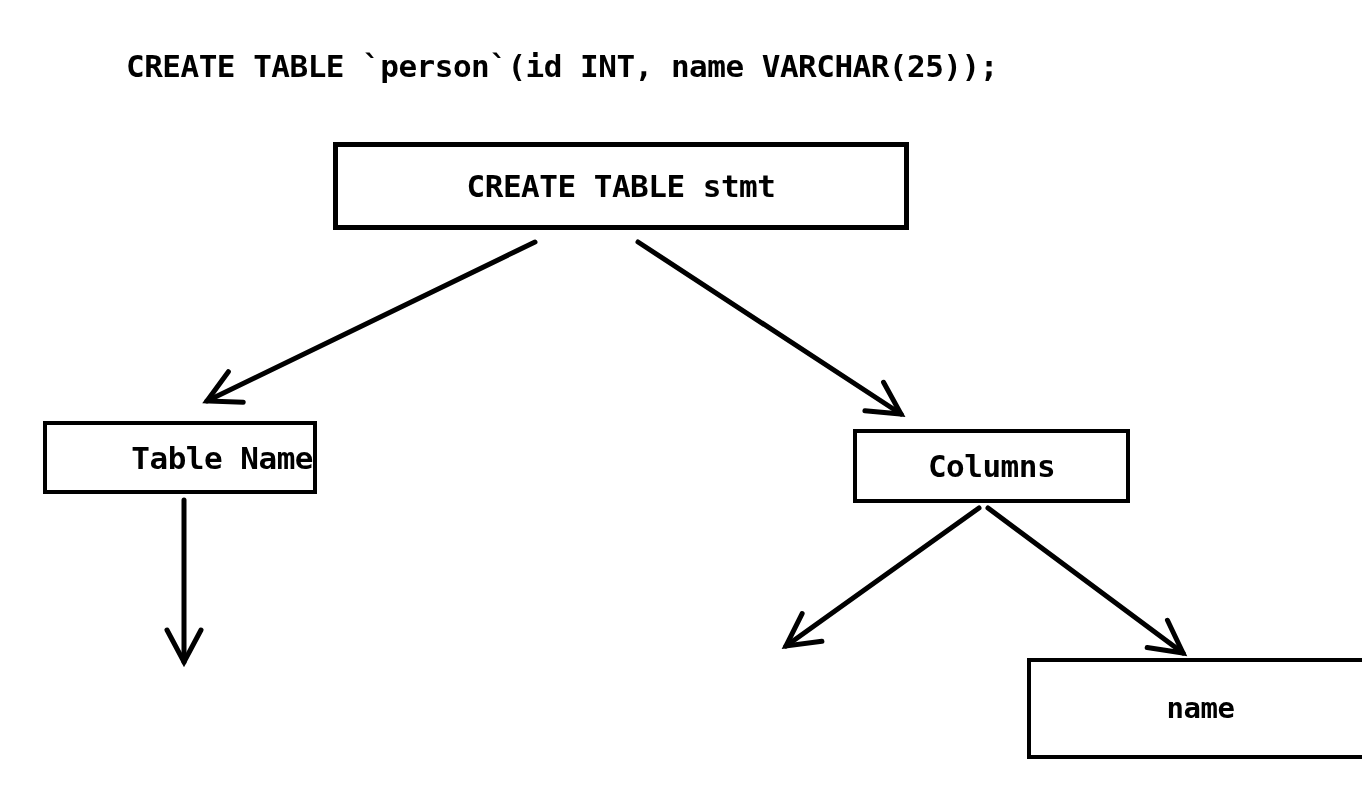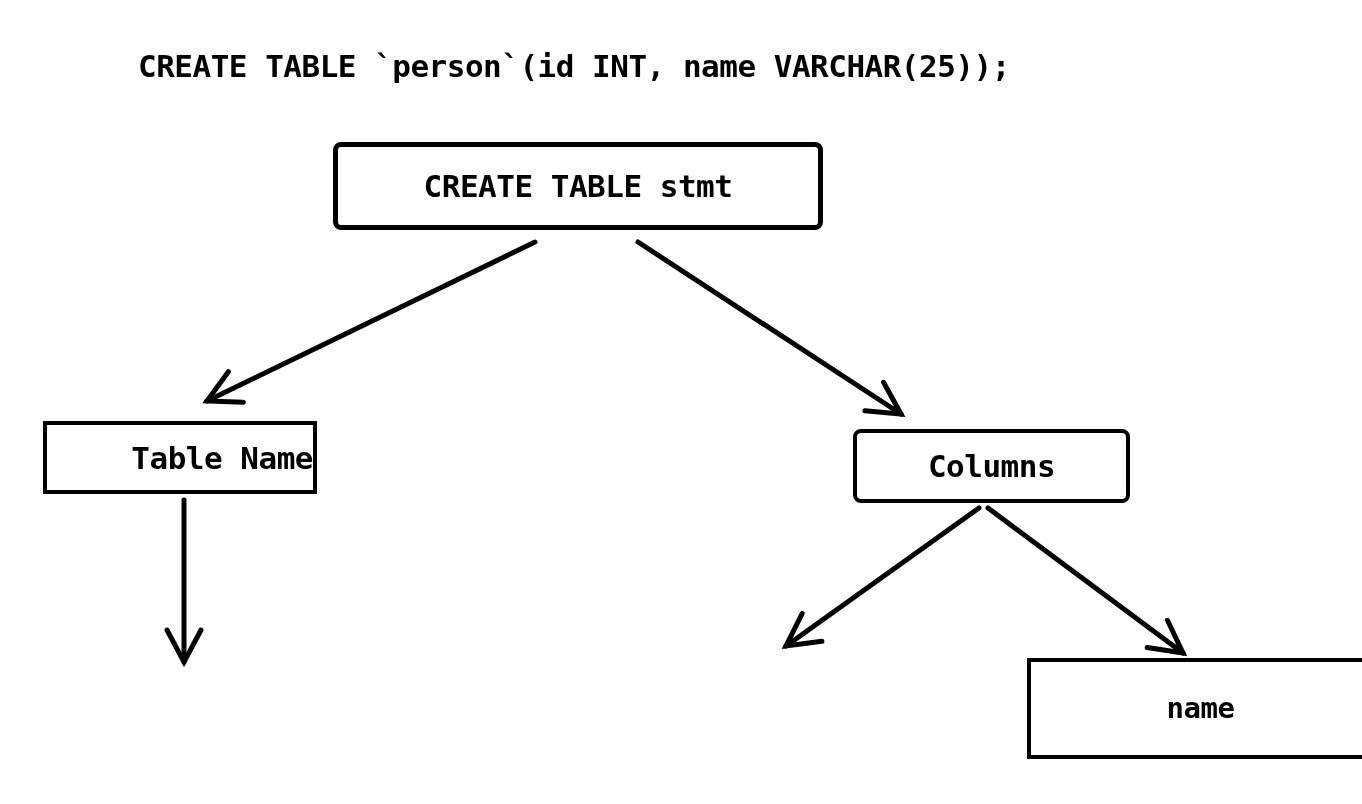--- a/index.html
+++ b/index.html
@@ -18,21 +18,20 @@
   }
   .sql-line {
     position: absolute;
     left: 126px;
     top: 48px;
     font-size: 31px;
     font-weight: bold;
     letter-spacing: -0.5px;
     white-space: pre;
     color: #000000;
-    margin-left: 12px;
   }
   .edges {
     position: absolute;
     left: 0;
     top: 0;
     width: 1362px;
     height: 804px;
     pointer-events: none;
   }
   .edges line {
@@ -56,23 +55,23 @@
     font-size: 31px;
     letter-spacing: -0.5px;
     white-space: pre;
   }
   .node .label2 {
     font-size: 29px;
     letter-spacing: -0.5px;
     line-height: 1.28;
     white-space: pre;
   }
-  .node-root        { left: 333px; top: 142px; width: 490px; height: 88px;  border-width: 5px; border-radius: 8px; }
+  .node-root        { left: 333px; top: 142px; width: 576px; height: 88px;  border-width: 5px; }
   .node-table-name  { left: 43px;  top: 421px; width: 274px; height: 73px; align-items: flex-end;  }
-  .node-columns     { left: 853px; top: 429px; width: 277px; height: 74px; border-radius: 8px;  }
+  .node-columns     { left: 853px; top: 429px; width: 277px; height: 74px;  }
   .node-person      { left: 57px;  top: 677px; width: 251px; height: 82px;  }
   .node-id-column   { left: 637px; top: 667px; width: 251px; height: 100px; }
   .node-name-column { left: 1027px; top: 658px; width: 347px; height: 101px; }
 </style>
 </head>
 <body>
 
 <div class="canvas">
 
   <div class="sql-line">CREATE TABLE `person`(id INT, name VARCHAR(25));</div>

